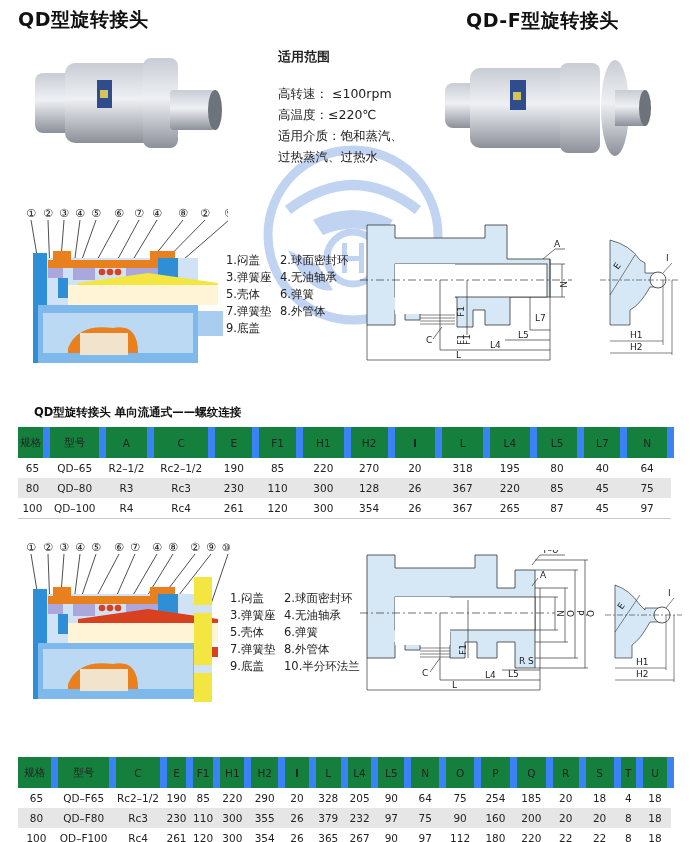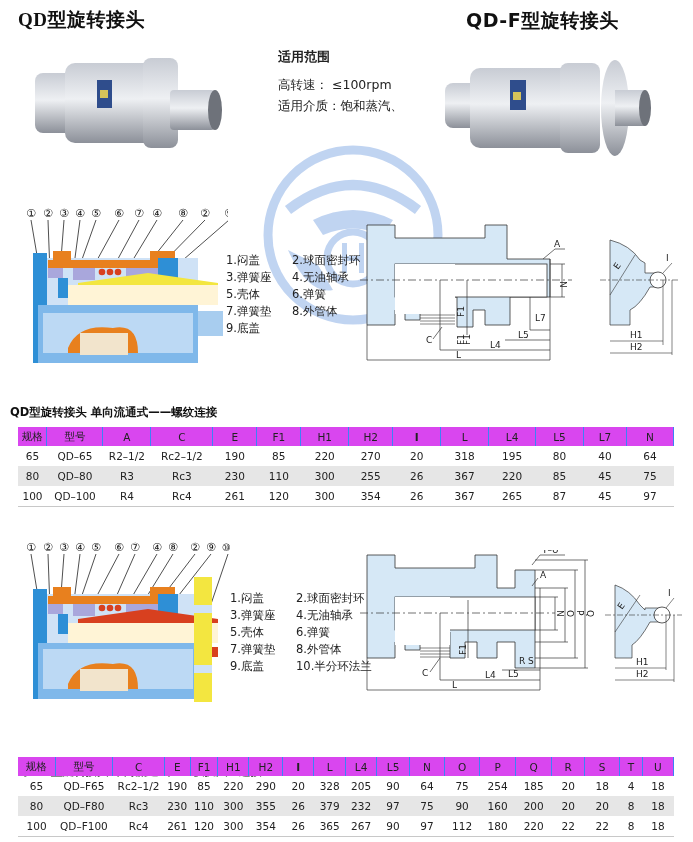--- a/index.html
+++ b/index.html
@@ -2,36 +2,36 @@
 <html><head>
 <meta charset="utf-8">
 <style>
   * { box-sizing: border-box; margin: 0; padding: 0; }
   body { width: 693px; height: 842px; background: #ffffff; position: relative; overflow: hidden;
          font-family: "DejaVu Sans", "Liberation Sans", sans-serif; color: #222; }
   .abs { position: absolute; }
   .title { font-family: "DejaVu Sans", sans-serif; font-weight: bold; font-size: 19px; color: #111; letter-spacing: 0.5px; }
   .watermark { position: absolute; left: 258px; top: 140px; width: 190px; height: 190px; opacity: 0.55; }
   .spec-block { left: 278px; top: 46px; font-size: 12.5px; line-height: 21px; color: #222; }
-  .spec-block .hd { font-weight: bold; font-size: 13px; margin-bottom: 7px; }
-  .legend { font-size: 11.5px; line-height: 17px; color: #222; display: grid; grid-template-columns: 54px 90px; column-gap: 12px; }
+  .spec-block .hd { font-weight: bold; font-size: 13px; margin-bottom: 16px; }
+  .legend { font-size: 11.5px; line-height: 17px; color: #222; display: grid; grid-template-columns: 54px 90px; column-gap: 0; }
   .sec-title { font-size: 11.5px; font-weight: bold; color: #111; }
   table.spec { position: absolute; border-collapse: collapse; font-size: 10.5px; color: #222; }
   table.spec th, table.spec td { text-align: center; height: 20px; font-weight: normal; padding: 0; }
-  table.spec thead th { background: #d946ef; border-right: 1px solid #3b82f6; height: 19px; }
+  table.spec thead th { background: #15803d; border-right: 7px solid #3b82f6; height: 31px; }
   table.spec tbody tr:nth-child(2) td { background: #e6e6e6; }
   table.spec tbody tr:last-child td { border-bottom: 1px solid #c8c8c8; }
   table.spec th.bold { font-weight: bold; }
   .photo { position: absolute; }
   svg text { font-family: "DejaVu Sans", sans-serif; }
 </style>
 </head>
 <body>
 
-<div class="abs title" style="left:18px;top:7px;font-family:Liberation Serif, serif;">QD型旋转接头</div>
+<div class="abs title" style="left:18px;top:7px;">QD型旋转接头</div>
 <div class="abs title" style="left:466px;top:8px;">QD-F型旋转接头</div>
 
 <svg class="watermark" viewBox="0 0 190 190">
   <circle cx="95" cy="95" r="85" fill="none" stroke="#8eb1e6" stroke-width="9"></circle>
   <path d="M30 70 Q95 20 160 70" fill="none" stroke="#8eb1e6" stroke-width="10"></path>
   <path d="M55 80 Q95 60 135 80 L125 95 Q95 82 65 95 Z" fill="#8eb1e6"></path>
   <circle cx="95" cy="118" r="26" fill="none" stroke="#8eb1e6" stroke-width="7"></circle>
   <rect x="84" y="103" width="5" height="30" fill="#8eb1e6"></rect>
   <rect x="101" y="103" width="5" height="30" fill="#8eb1e6"></rect>
   <rect x="84" y="116" width="22" height="5" fill="#8eb1e6"></rect>
@@ -63,21 +63,23 @@
   <ellipse cx="175" cy="70" rx="14" ry="48" fill="url(#metal)"></ellipse>
   <rect x="175" y="52" width="30" height="36" fill="url(#metal)"></rect>
   <ellipse cx="205" cy="70" rx="6" ry="18" fill="#6e727a"></ellipse>
   <rect x="70" y="42" width="16" height="30" fill="#2f4d8c"></rect>
   <rect x="73" y="54" width="8" height="8" fill="#d6c35a"></rect>
 </svg>
 
 <div class="abs spec-block">
   <div class="hd">适用范围</div>
   <div>高转速： ≤100rpm</div>
+  <div>高温度：≤220℃</div>
   <div>适用介质：饱和蒸汽、</div>
+  <div>过热蒸汽、过热水</div>
 </div>
 
 <svg class="abs" style="left:18px;top:203px;" width="210" height="165" viewBox="0 0 210 165">
 
   <g font-size="11" fill="#111">
     <text x="8" y="14">①</text>
     <text x="25" y="14">②</text>
     <text x="41" y="14">③</text>
     <text x="57" y="14">④</text>
     <text x="73" y="14">⑤</text>
@@ -193,21 +195,21 @@
       <line x1="303" y1="58" x2="312" y2="48"></line>
   </g>
   <g font-size="9" fill="#222">
     <text x="258" y="55" transform="rotate(-55 258 55)">E</text>
     <text x="306" y="46">I</text>
     <text x="270" y="123">H1</text>
     <text x="270" y="135">H2</text>
   </g>
 </svg>
 
-<div class="abs sec-title" style="left:10px;top:405px;">QD型旋转接头  单向流通式——螺纹连接</div>
+<div class="abs sec-title" style="left:34px;top:405px;">QD型旋转接头  单向流通式——螺纹连接</div>
 <table class="spec" style="left:18px;top:427px;width:656px;">
   <colgroup>
     <col style="width:29px">
       <col style="width:56px">
       <col style="width:48px">
       <col style="width:62px">
     <col style="width:44px">
       <col style="width:44px">
       <col style="width:48px">
       <col style="width:44px">
@@ -254,21 +256,21 @@
         <td>64</td>
     </tr>
     <tr>
       <td>80</td>
         <td>QD–80</td>
         <td>R3</td>
       <td>Rc3</td>
         <td>230</td>
         <td>110</td>
       <td>300</td>
-        <td>255</td>
+        <td>128</td>
         <td>26</td>
       <td>367</td>
         <td>220</td>
         <td>85</td>
       <td>45</td>
         <td>75</td>
     </tr>
     <tr>
       <td>100</td>
         <td>QD–100</td>

